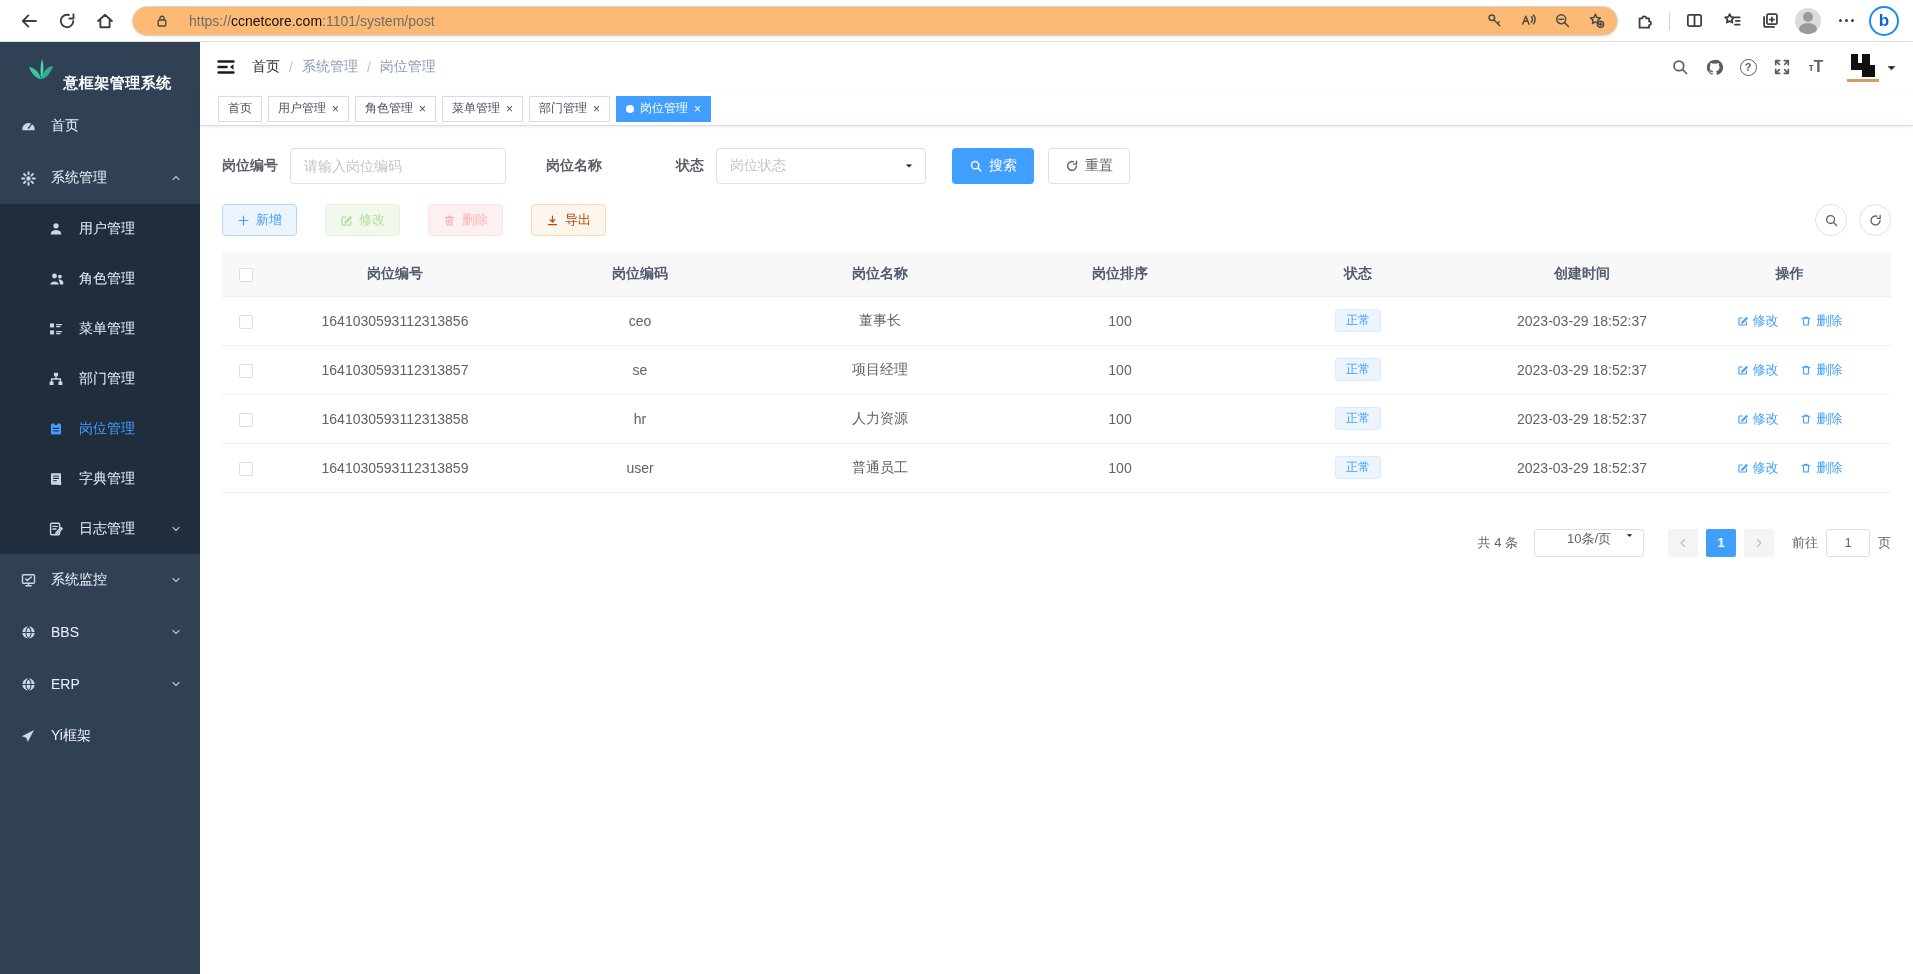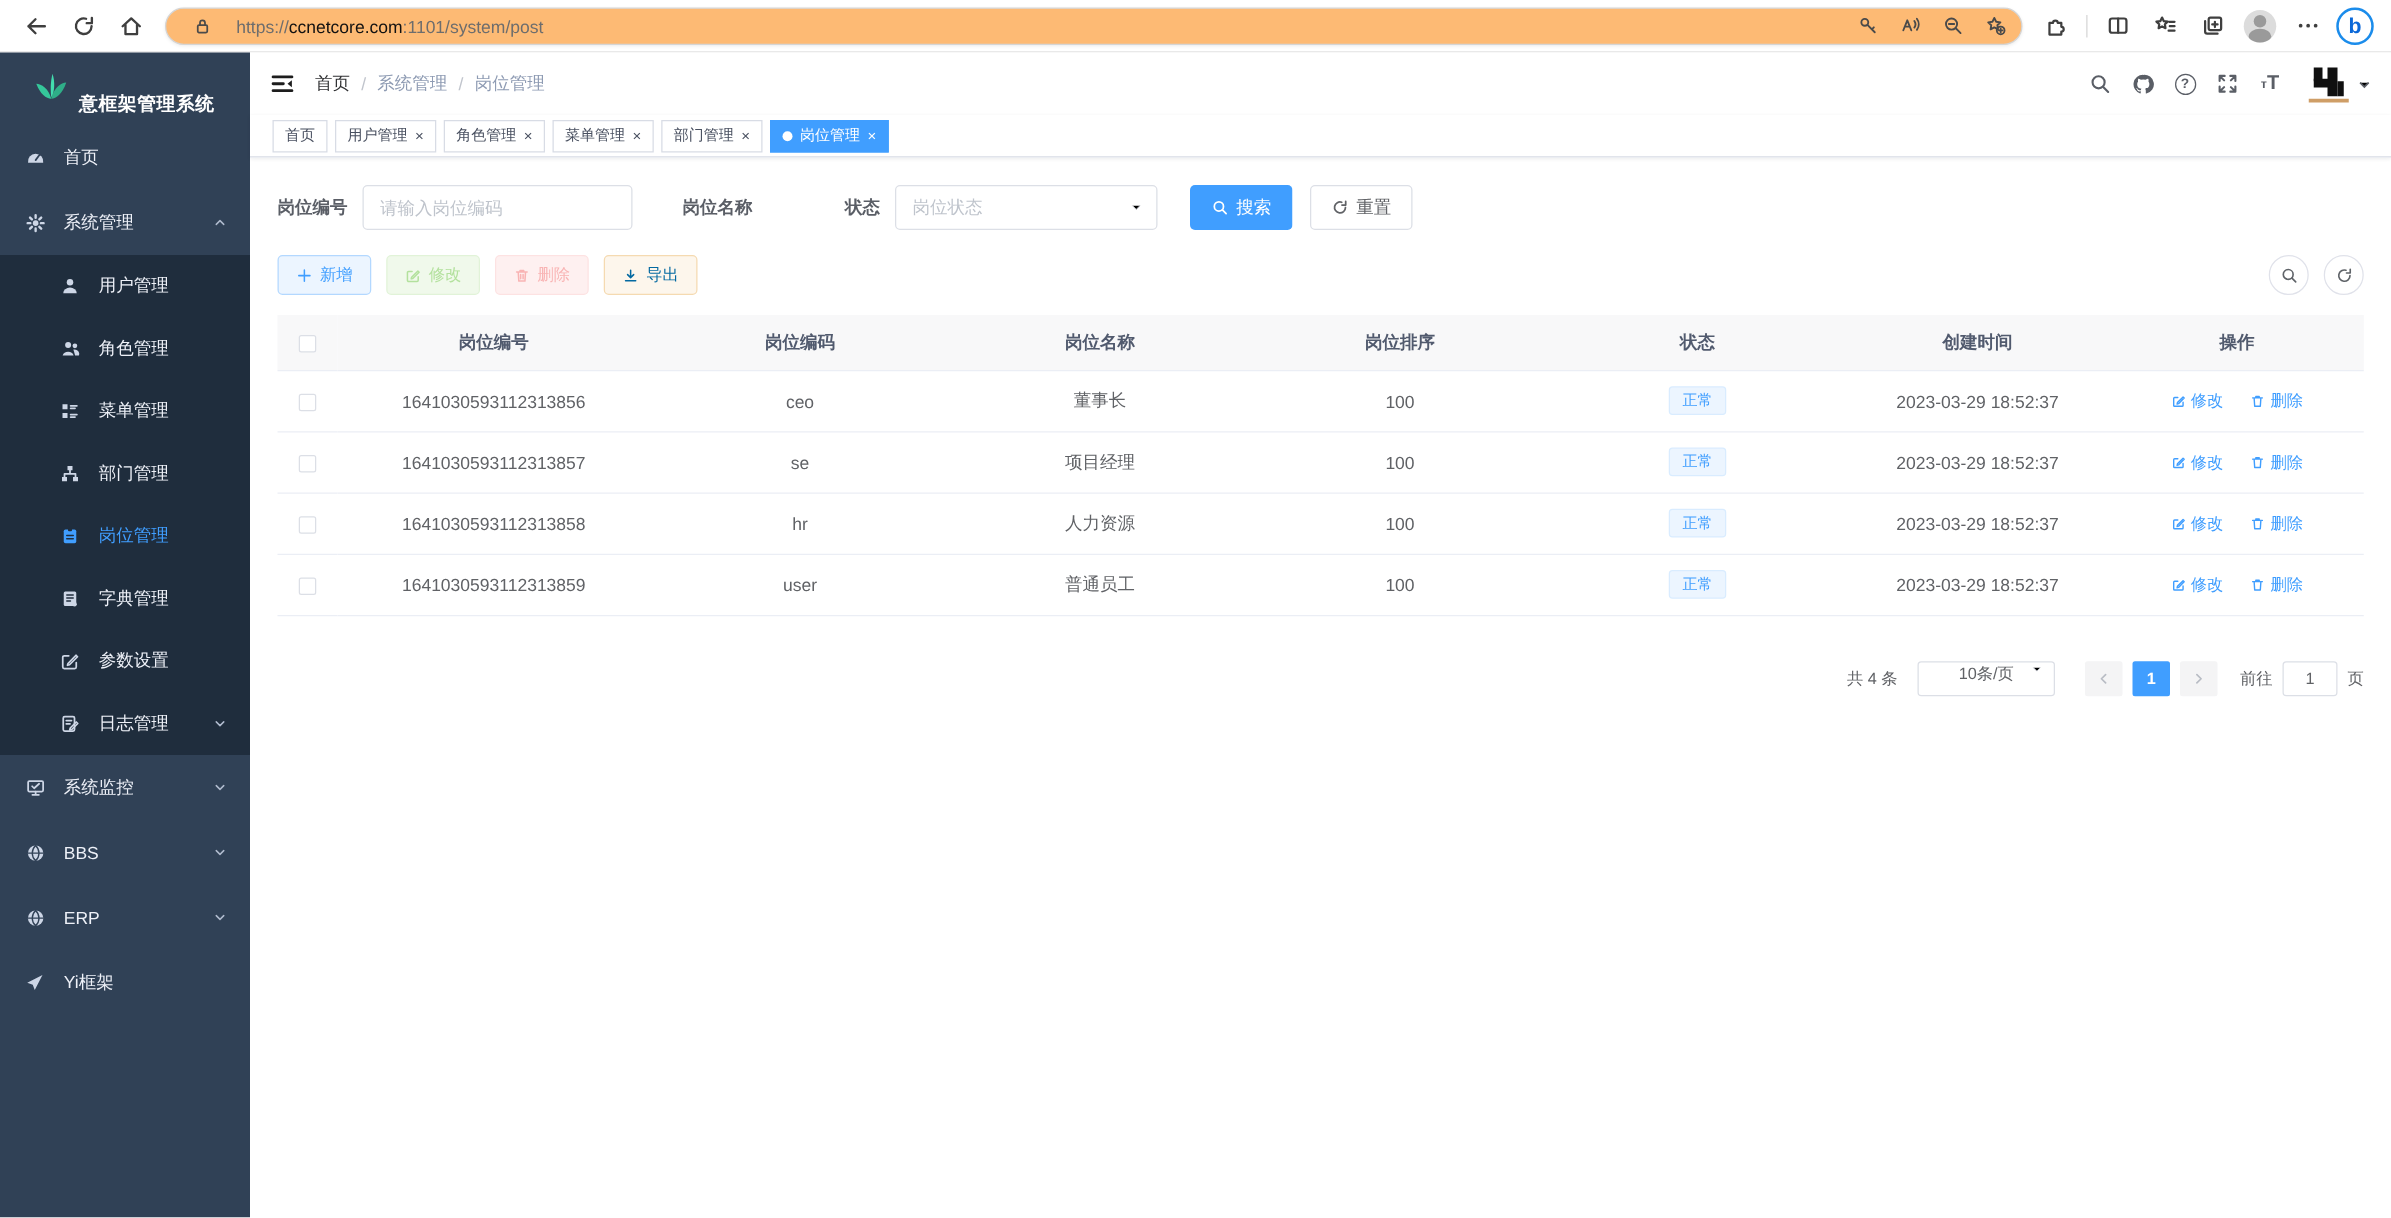--- a/index.html
+++ b/index.html
@@ -89,27 +89,27 @@
     align-items:center; padding:0 13px; color:#bfc4cc; font-size:14px; position:relative; cursor:pointer; }
   .f-select .sel-chev { position:absolute; right:10px; display:flex; color:#c0c4cc; }
   .gap40 { width:40px; } .gap60 { width:62px; } .gap26 { width:26px; }
   .btn { height:36px; border-radius:4px; font-size:14px; display:inline-flex; align-items:center;
     justify-content:center; padding:0 16px; border:1px solid transparent; cursor:pointer; gap:6px; }
   .btn svg { stroke:currentColor; fill:none; stroke-width:1.6; stroke-linecap:round; stroke-linejoin:round; }
   .btn-primary { background:#409eff; color:#fff; }
   .btn-default { background:#fff; border-color:#dcdfe6; color:#606266; margin-left:14px; }
 
   .toolbar-row { display:flex; align-items:center; margin-bottom:16px; }
-  .btn-sm { height:32px; padding:0 14px; font-size:13px; border-radius:4px; margin-right:12px;
+  .btn-sm { height:32px; padding:0 14px; font-size:13px; border-radius:4px; margin-right:28px;
     display:inline-flex; align-items:center; gap:6px; border:1px solid; cursor:pointer; }
   .btn-sm svg { stroke:currentColor; fill:none; stroke-width:1.5; stroke-linecap:round; stroke-linejoin:round; }
   .plain-primary { color:#409eff; background:#ecf5ff; border-color:#b3d8ff; }
   .plain-success { color:#b3e19d; background:#f0f9eb; border-color:#e1f3d8; cursor:not-allowed; }
   .plain-danger  { color:#f9b4b4; background:#fef0f0; border-color:#fde2e2; cursor:not-allowed; }
-  .plain-warning { color:#0369a1; background:#fdf6ec; border-color:#f5dab1; }
+  .plain-warning { color:#c2410c; background:#fdf6ec; border-color:#f5dab1; }
   .tool-right { margin-left:auto; display:flex; gap:12px; }
   .circle-btn { width:32px; height:32px; border-radius:50%; border:1px solid #e0e2ea; background:#fff;
     display:flex; align-items:center; justify-content:center; color:#5f6368; cursor:pointer; }
   .circle-btn svg { stroke:#5f6368; fill:none; stroke-width:1.4; stroke-linecap:round; stroke-linejoin:round; }
 
   table.grid { width:100%; border-collapse:collapse; font-size:14px; color:#606266; table-layout:fixed; }
   .grid th { background:#f8f8f9; color:#515a6e; font-weight:bold; height:44px; text-align:center;
     border-bottom:1px solid #ebeef5; font-size:14px; }
   .grid td { height:49px; text-align:center; border-bottom:1px solid #ebeef5; }
   .cbx { display:inline-block; width:14px; height:14px; border:1px solid #dcdfe6; border-radius:2px;
@@ -325,29 +325,20 @@
       </div>
       <div class="menu-item">
         <span class="micon">
           <svg width="16" height="16" viewBox="0 0 16 16">
               <rect x="3" y="2.2" width="10" height="11.6" rx="1.2" class="fill"></rect>
               <path d="M5.4 5 h5.2 M5.4 7.4 h5.2 M5.4 9.8 h3" stroke="#1f2d3d" stroke-width="1.1"></path>
               <circle cx="11.6" cy="12.4" r="1.8" class="fill"></circle>
             </svg>
         </span>
         <span>字典管理</span>
-      </div>
-      <div class="menu-item">
-        <span class="micon">
-          <svg width="16" height="16" viewBox="0 0 16 16">
-              <path d="M13 9 V12.6 a1.2 1.2 0 0 1 -1.2 1.2 H3.4 a1.2 1.2 0 0 1 -1.2 -1.2 V4.8 a1.2 1.2 0 0 1 1.2 -1.2 H7"></path>
-              <path d="M6.4 9.8 L12.8 3.2 L14 4.4 L7.6 10.8 L6 11.2 z"></path>
-            </svg>
-        </span>
-        <span>参数设置</span>
       </div>
       <div class="menu-item">
         <span class="micon">
           <svg width="16" height="16" viewBox="0 0 16 16">
               <rect x="2.6" y="2.2" width="9" height="11.6" rx="1.2"></rect>
               <path d="M5 5.4 h4.2 M5 8 h3"></path>
               <path d="M8.2 11.4 L13 6.6 L14.2 7.8 L9.4 12.6 L7.8 13 z"></path>
             </svg>
         </span>
         <span>日志管理</span>

